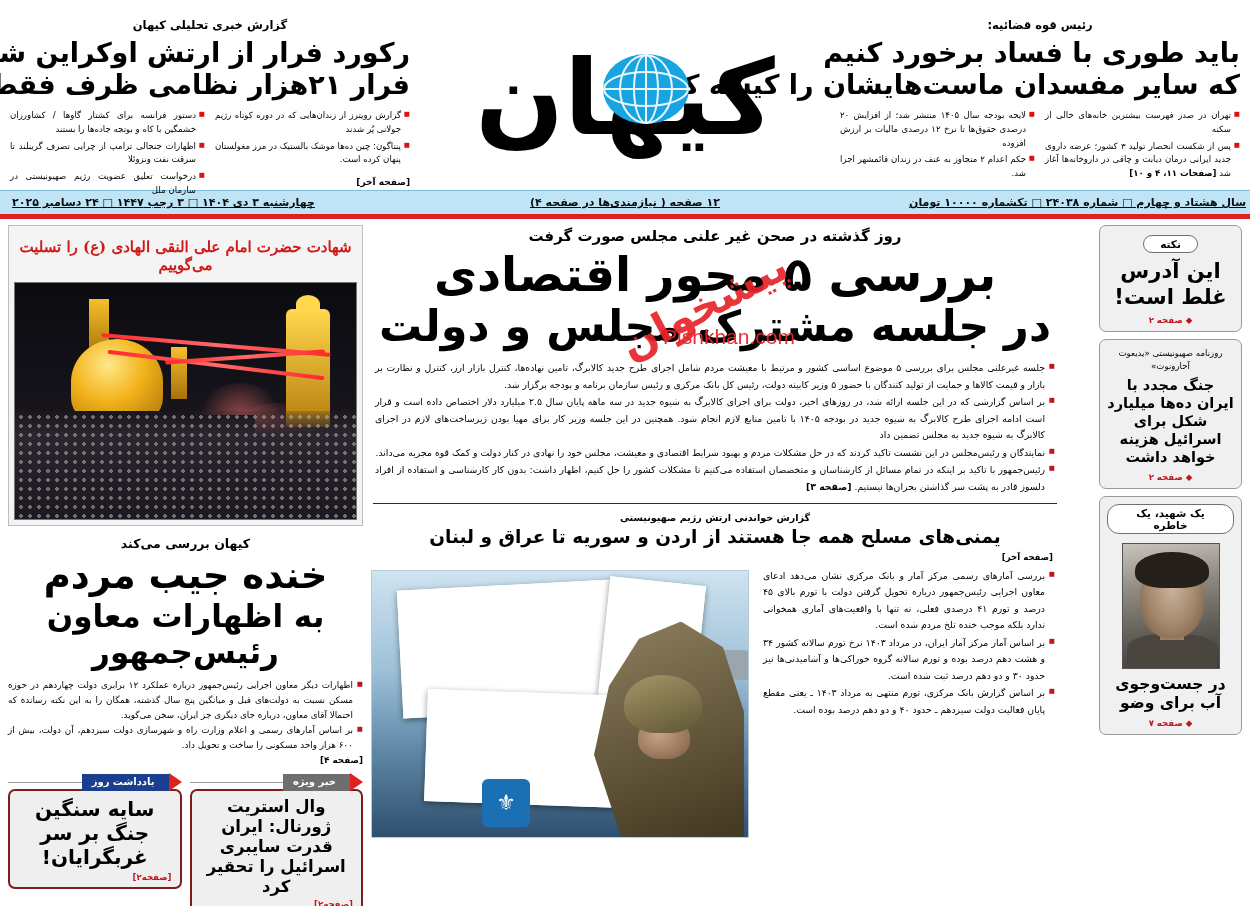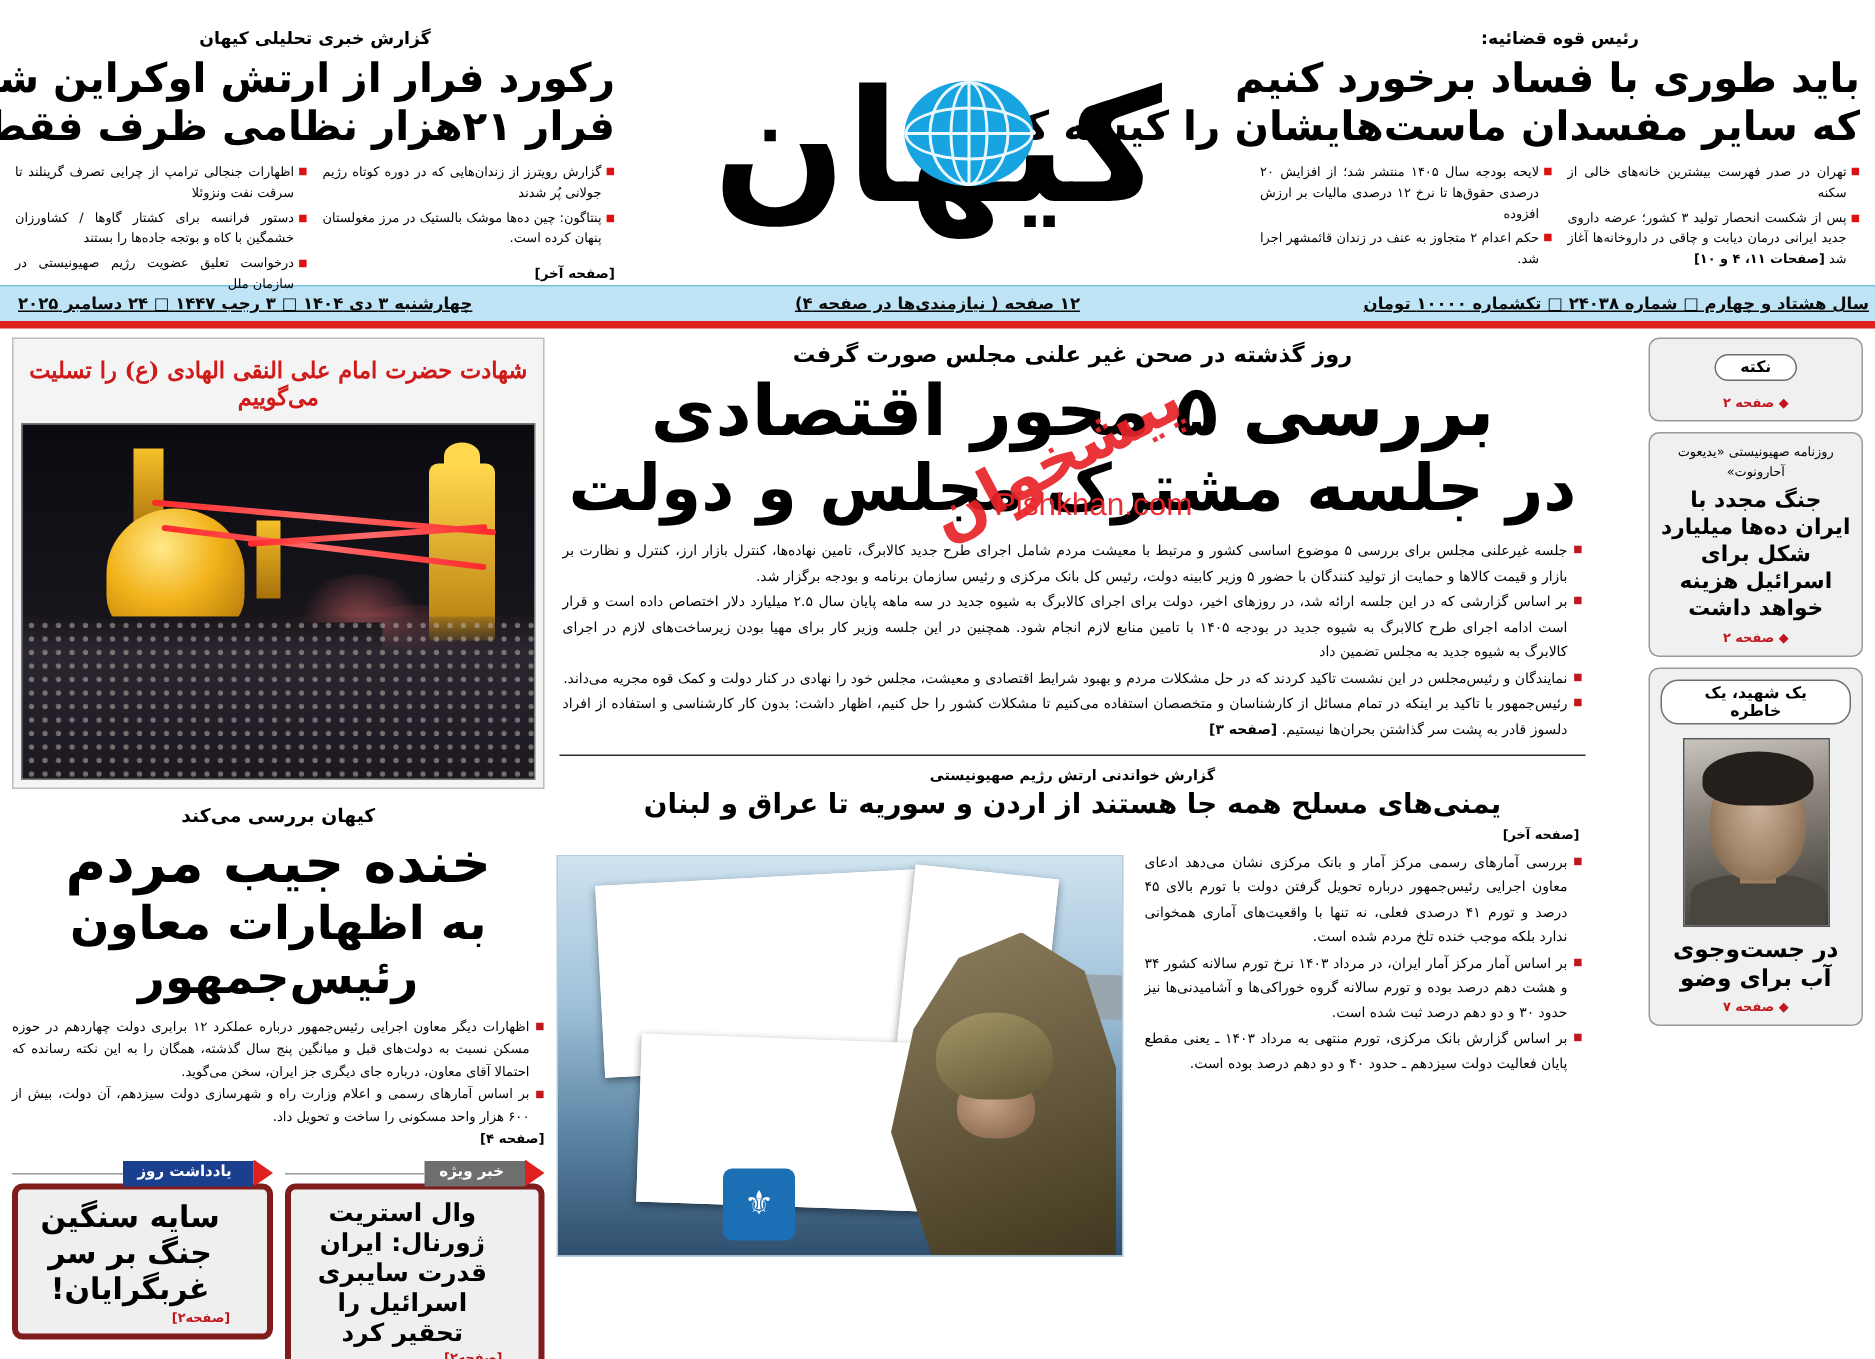--- a/index.html
+++ b/index.html
@@ -175,21 +175,21 @@
   .teasers { display:flex; gap: 8px; margin-top: 8px; }
   .teaser { flex:1; position:relative; }
   .t-tab { position:relative; height: 18px; display:flex; align-items:center; justify-content:flex-start; }
   .t-tab .lbl { font-size: 10px; font-weight:bold; color:#fff; padding: 2px 14px 2px 10px; display:inline-block;
                 line-height: 1.25; }
   .t-tab.blue .lbl { background:#1b3f8f; }
   .t-tab.gray .lbl { background:#6e6e6e; }
   .t-arrow { width: 0; height: 0; border-top: 9px solid transparent; border-bottom: 9px solid transparent;
              border-left: 13px solid #e01f1f; }
   .t-line { flex:1; height:1px; background:#9a9a9a; margin-right:0; }
-  .t-box { border:4px solid #7f1d1d; border-radius:7px; background:#efefef; padding: 6px 24px 5px 8px; margin-top:-2px; }
+  .t-box { border:2px solid #7f1d1d; border-radius:7px; background:#efefef; padding: 6px 8px 5px 8px; margin-top:-2px; }
   .t-head { text-align:center; font-size: 20px; font-weight:bold; color:#000; line-height:1.2; }
   .t-head.sm { font-size: 16.5px; }
   .t-pg { font-size: 8.6px; font-weight:bold; color:#c0161c; margin-top: 3px; }
 </style>
 </head>
 <body>
 
 <div class="page">
 
   <div class="masthead">
@@ -232,41 +232,42 @@
         <span class="l1">رکورد فرار از ارتش اوکراین شکسته شد</span>
         <span class="l2">فرار ۲۱هزار نظامی ظرف فقط یک ماه</span>
       </div>
       <div class="bullets">
         <div class="bul-col">
           <div class="bul">گزارش رویترز از زندان‌هایی که در دوره کوتاه رژیم جولانی پُر شدند</div>
           <div class="bul">پنتاگون: چین ده‌ها موشک بالستیک در مرز مغولستان پنهان کرده است.</div>
           <div class="endmark">[صفحه آخر]</div>
         </div>
         <div class="bul-col">
+          <div class="bul">دستور فرانسه برای کشتار گاوها / کشاورزان خشمگین با کاه و بوتجه جاده‌ها را بستند</div>
           <div class="bul">اظهارات جنجالی ترامپ از چرایی تصرف گرینلند تا سرقت نفت ونزوئلا</div>
-          <div class="bul">دستور فرانسه برای کشتار گاوها / کشاورزان خشمگین با کاه و بوتجه جاده‌ها را بستند</div>
           <div class="bul">درخواست تعلیق عضویت رژیم صهیونیستی در سازمان ملل</div>
         </div>
       </div>
     </div>
   </div>
 
   <div class="datebar">
     <div class="seg r">سال هشتاد و چهارم □ شماره ۲۴۰۳۸ □ تکشماره ۱۰۰۰۰ تومان</div>
     <div class="seg c">۱۲ صفحه ( نیازمندی‌ها در صفحه ۴)</div>
     <div class="seg l">چهارشنبه ۳ دی ۱۴۰۴ □ ۳ رجب ۱۴۴۷ □ ۲۴ دسامبر ۲۰۲۵</div>
   </div>
   <div class="redrule"></div>
 
   <div class="body">
 
     <div class="col-right">
 
       <div class="sbox">
         <span class="sbadge">نکته</span>
+        <div class="s-head xl">این آدرس غلط است!</div>
         <div class="s-pg">
           <span class="dia">◆</span>
           <span>صفحه ۲</span>
         </div>
       </div>
 
       <div class="sbox">
         <div class="s-kicker">روزنامه صهیونیستی «یدیعوت آحارونوت»</div>
         <div class="s-head md">جنگ مجدد با ایران ده‌ها میلیارد شکل برای اسرائیل هزینه خواهد داشت</div>
         <div class="s-pg">

